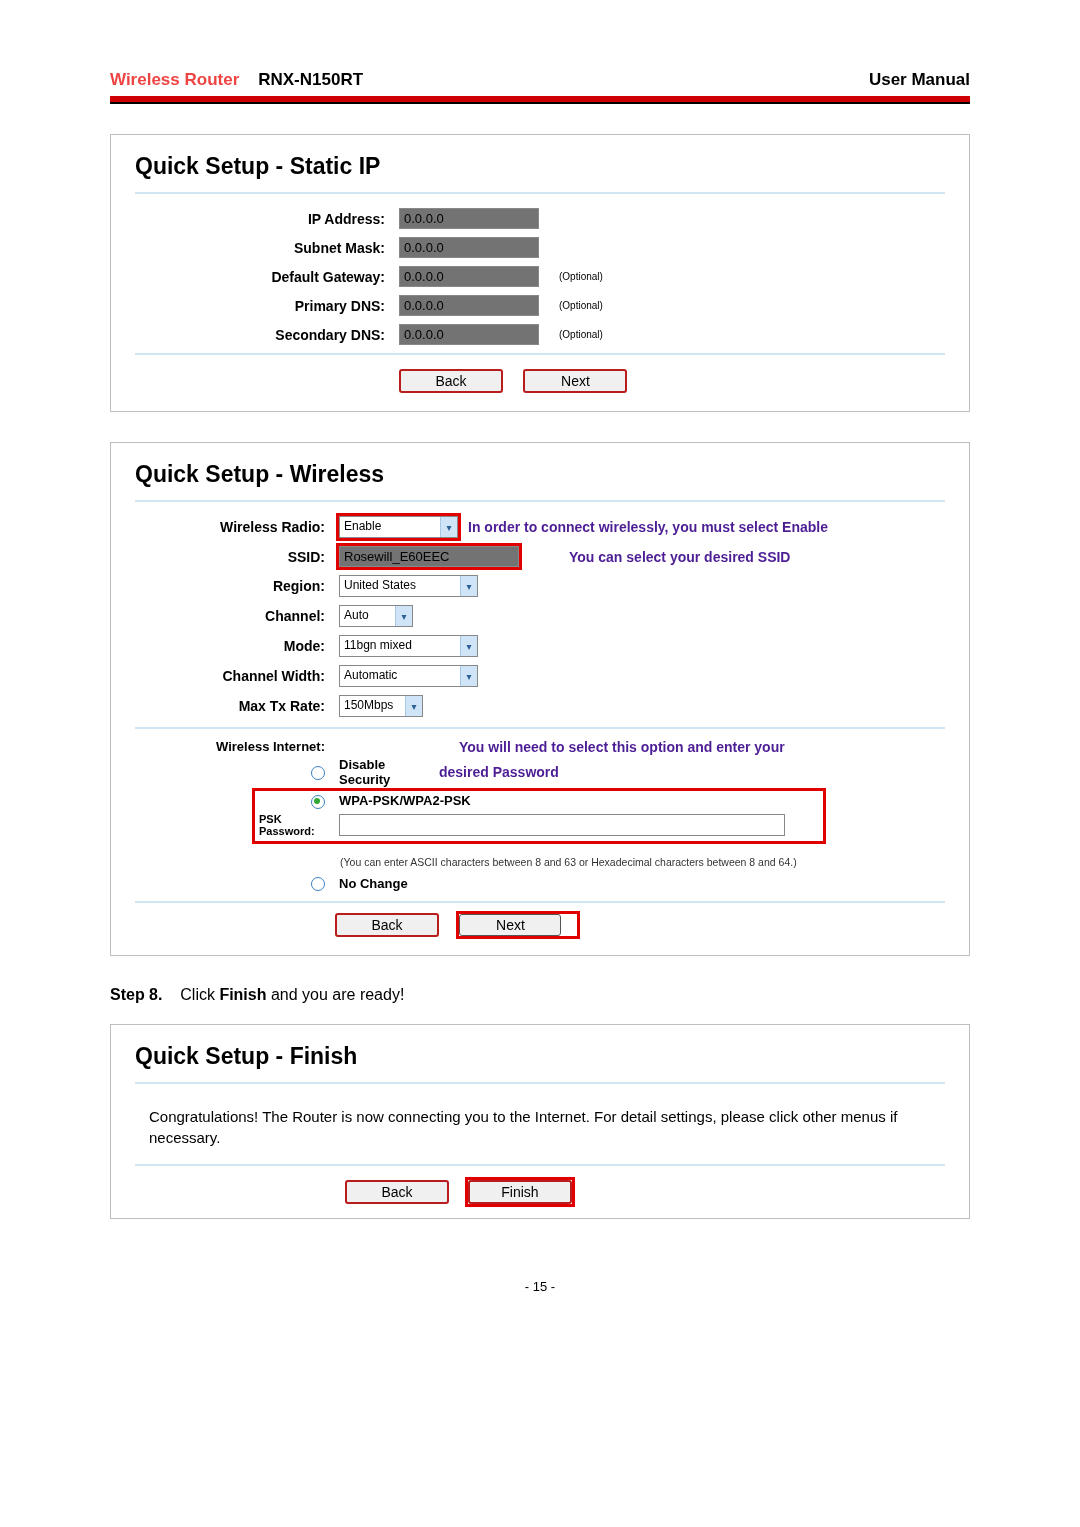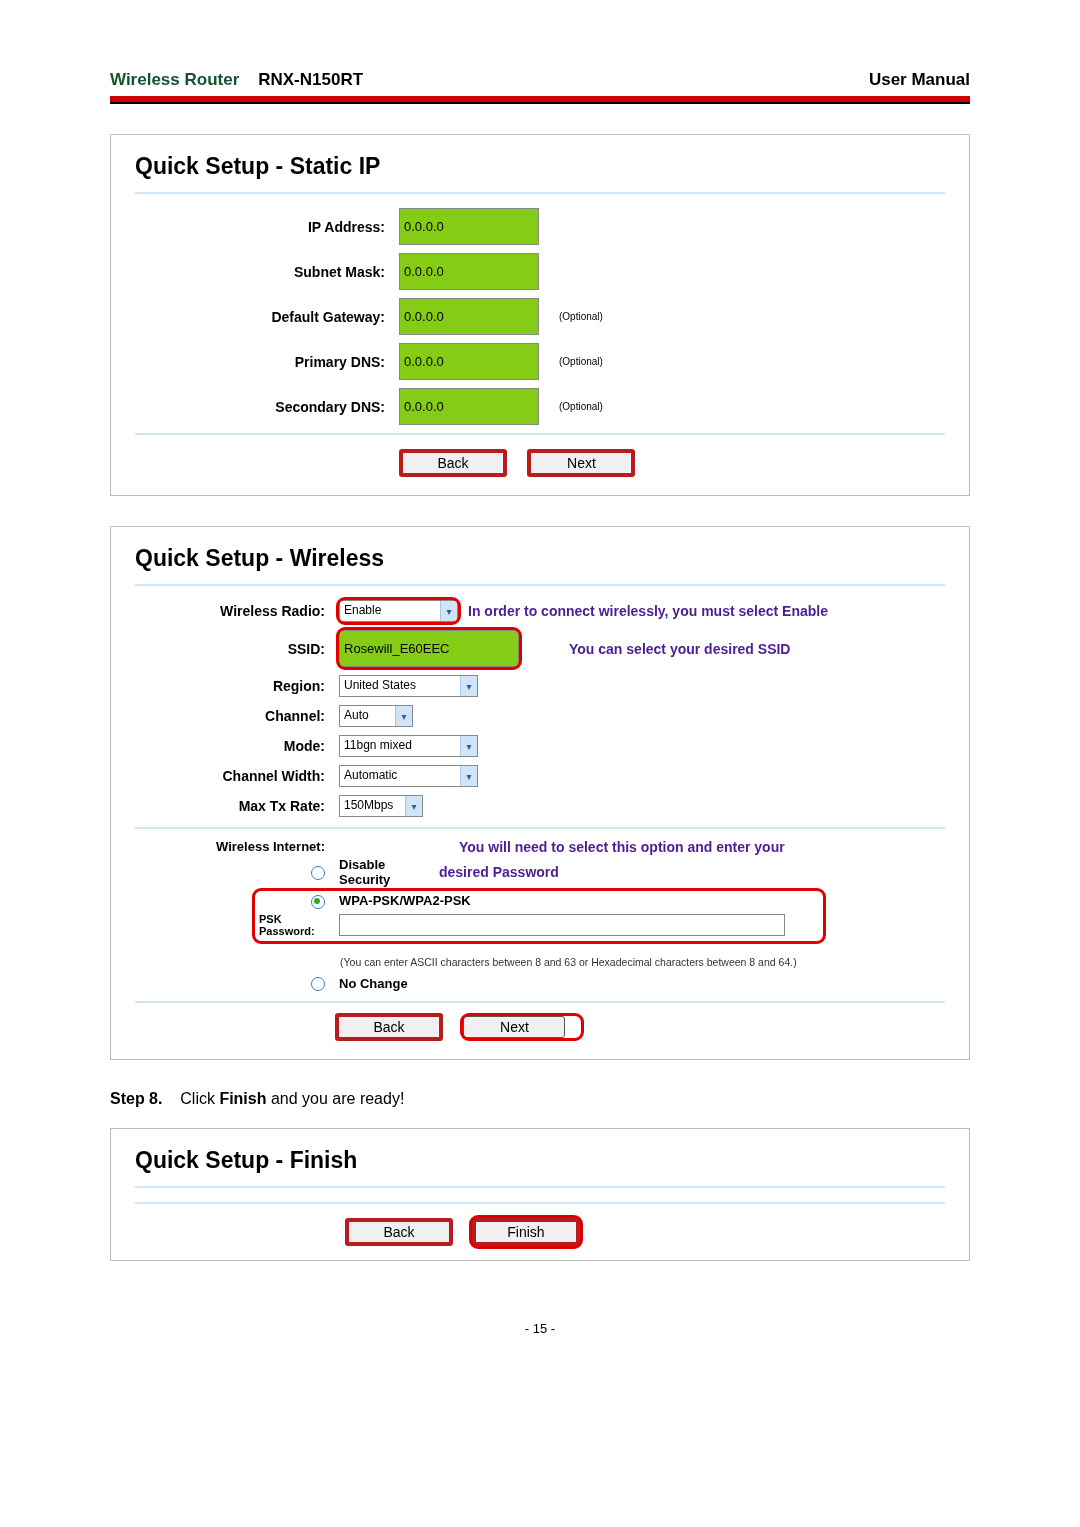--- a/index.html
+++ b/index.html
@@ -11,21 +11,21 @@
   }
   .page {
     padding: 70px 110px 60px 110px;
   }
   .header-line {
     display: flex;
     justify-content: space-between;
     font-size: 17px;
     padding-bottom: 6px;
   }
-  .brand { color: #14532d; font-weight: bold; }
+  .brand { color: #ef4444; font-weight: bold; }
   .model { color: #000; font-weight: bold; }
   .usermanual { color: #000; font-weight: bold; }
   .red-bar {
     height: 6px;
     background: #d00000;
     border-bottom: 2px solid #000;
     margin-bottom: 30px;
   }
   .panel {
     border: 1px solid #bdbdbd;
@@ -50,47 +50,47 @@
   }
   .form-row .label {
     width: 250px;
     text-align: right;
     font-weight: bold;
     padding-right: 14px;
   }
   .form-row.small .label { width: 190px; }
   .form-row input[type=text] {
     font-size: 13px;
-    padding: 10px 4px;
+    padding: 2px 4px;
     border: 1px solid #888;
-    background: #84cc16;
+    background: #737373;
   }
   .txt-140 { width: 130px; }
   .form-row .aux {
     margin-left: 20px;
     font-size: 10px;
   }
   .btn {
     display: inline-block;
     min-width: 80px;
     text-align: center;
     font-size: 14px;
-    border: 4px solid #b91c1c;
+    border: 2px solid #b91c1c;
     background: #f0f0f0;
     padding: 2px 10px;
     border-radius: 3px;
   }
   .btn-row {
     text-align: left;
     padding-left: 264px;
     margin-top: 10px;
   }
   .btn-row.small { padding-left: 200px; }
   .btn-row .btn { margin-right: 16px; }
-  .red-box { outline: 3px solid #e10000; display: inline-block; border-radius: 6px; }
+  .red-box { outline: 3px solid #e10000; display: inline-block; }
   .select-fake {
     display: inline-flex;
     align-items: stretch;
     border: 1px solid #888;
     background: #fff;
     font-size: 12px;
     height: 20px;
   }
   .select-fake .sel-text {
     padding: 2px 6px 2px 4px;
@@ -327,20 +327,21 @@
     <span class="step-label">Step 8.</span>
     <span>&nbsp;&nbsp;</span>
     <span>Click </span>
     <span style="font-weight:bold">Finish</span>
     <span> and you are ready!</span>
   </div>
 
   <div class="panel" style="padding-bottom:14px;">
     <div class="panel-title">Quick Setup - Finish</div>
     <div class="hr-soft"></div>
+    <div class="congrats">Congratulations! The Router is now connecting you to the Internet. For detail settings, please click other menus if necessary.</div>
     <div class="hr-soft"></div>
     <div style="text-align:left; padding-left:210px;">
       <span class="btn">Back</span>
       <span style="display:inline-block; width:10px;"></span>
       <span class="red-box">
         <span class="btn">Finish</span>
       </span>
     </div>
   </div>
 

